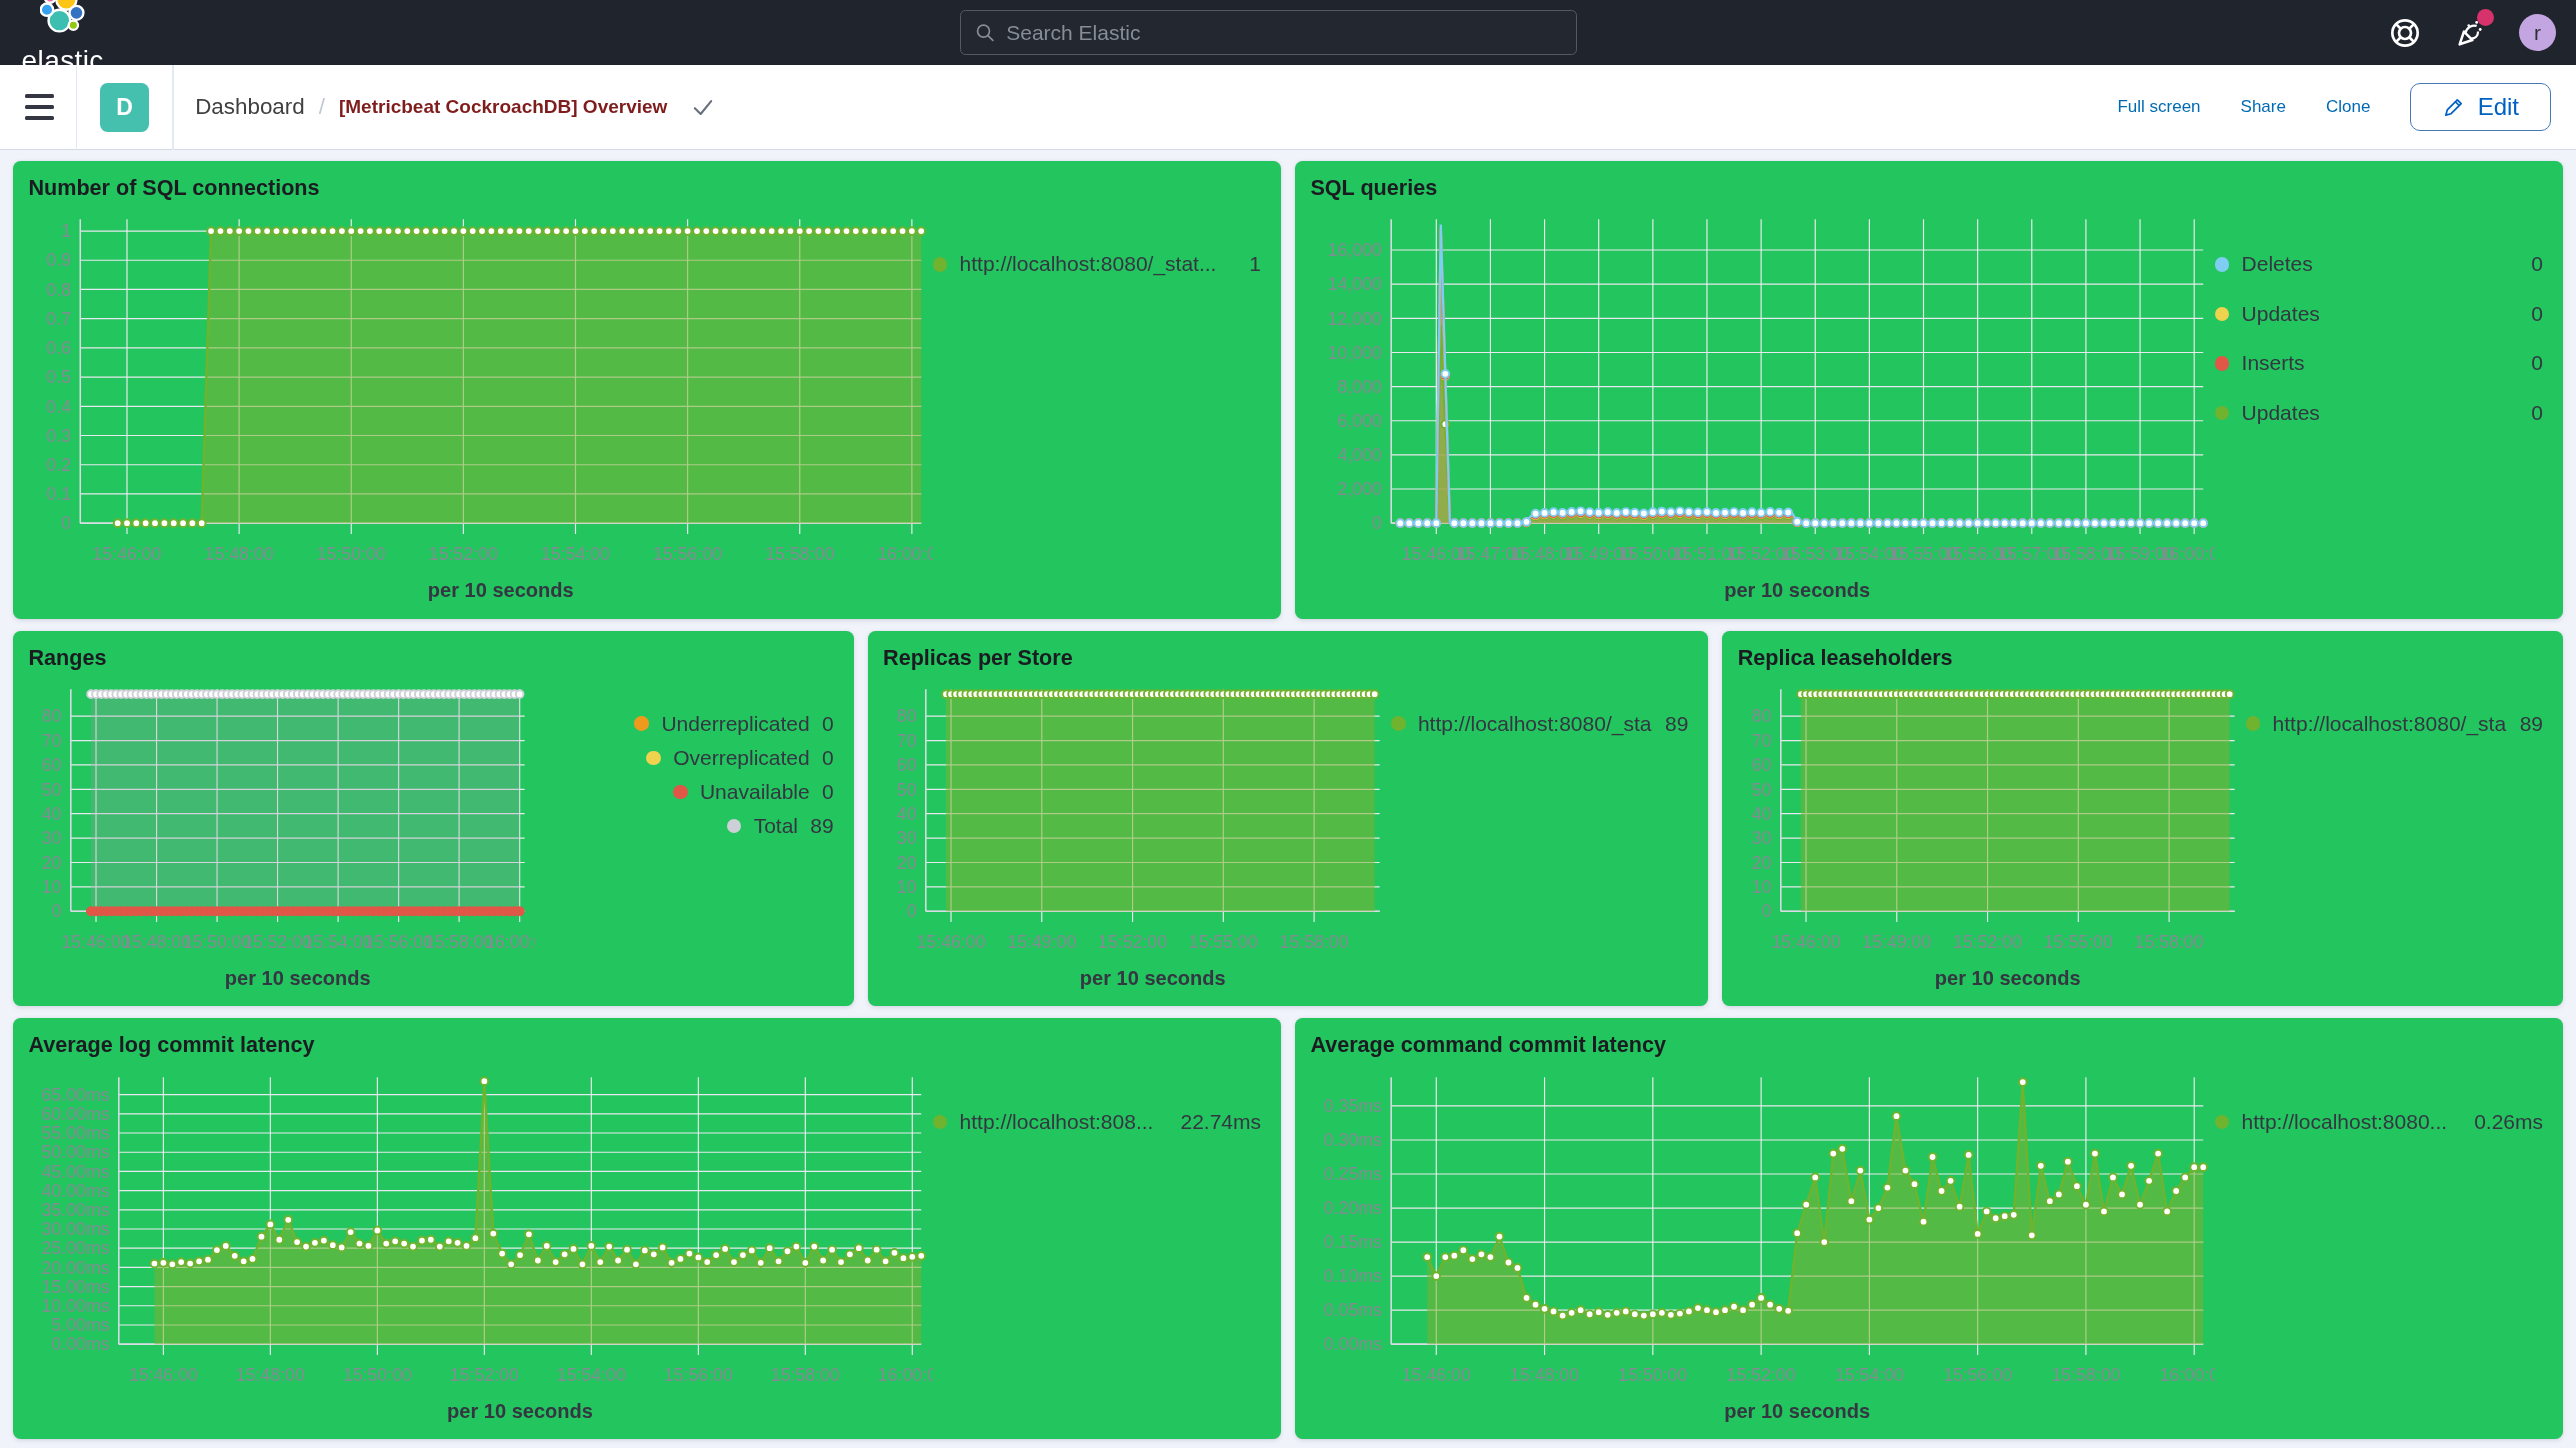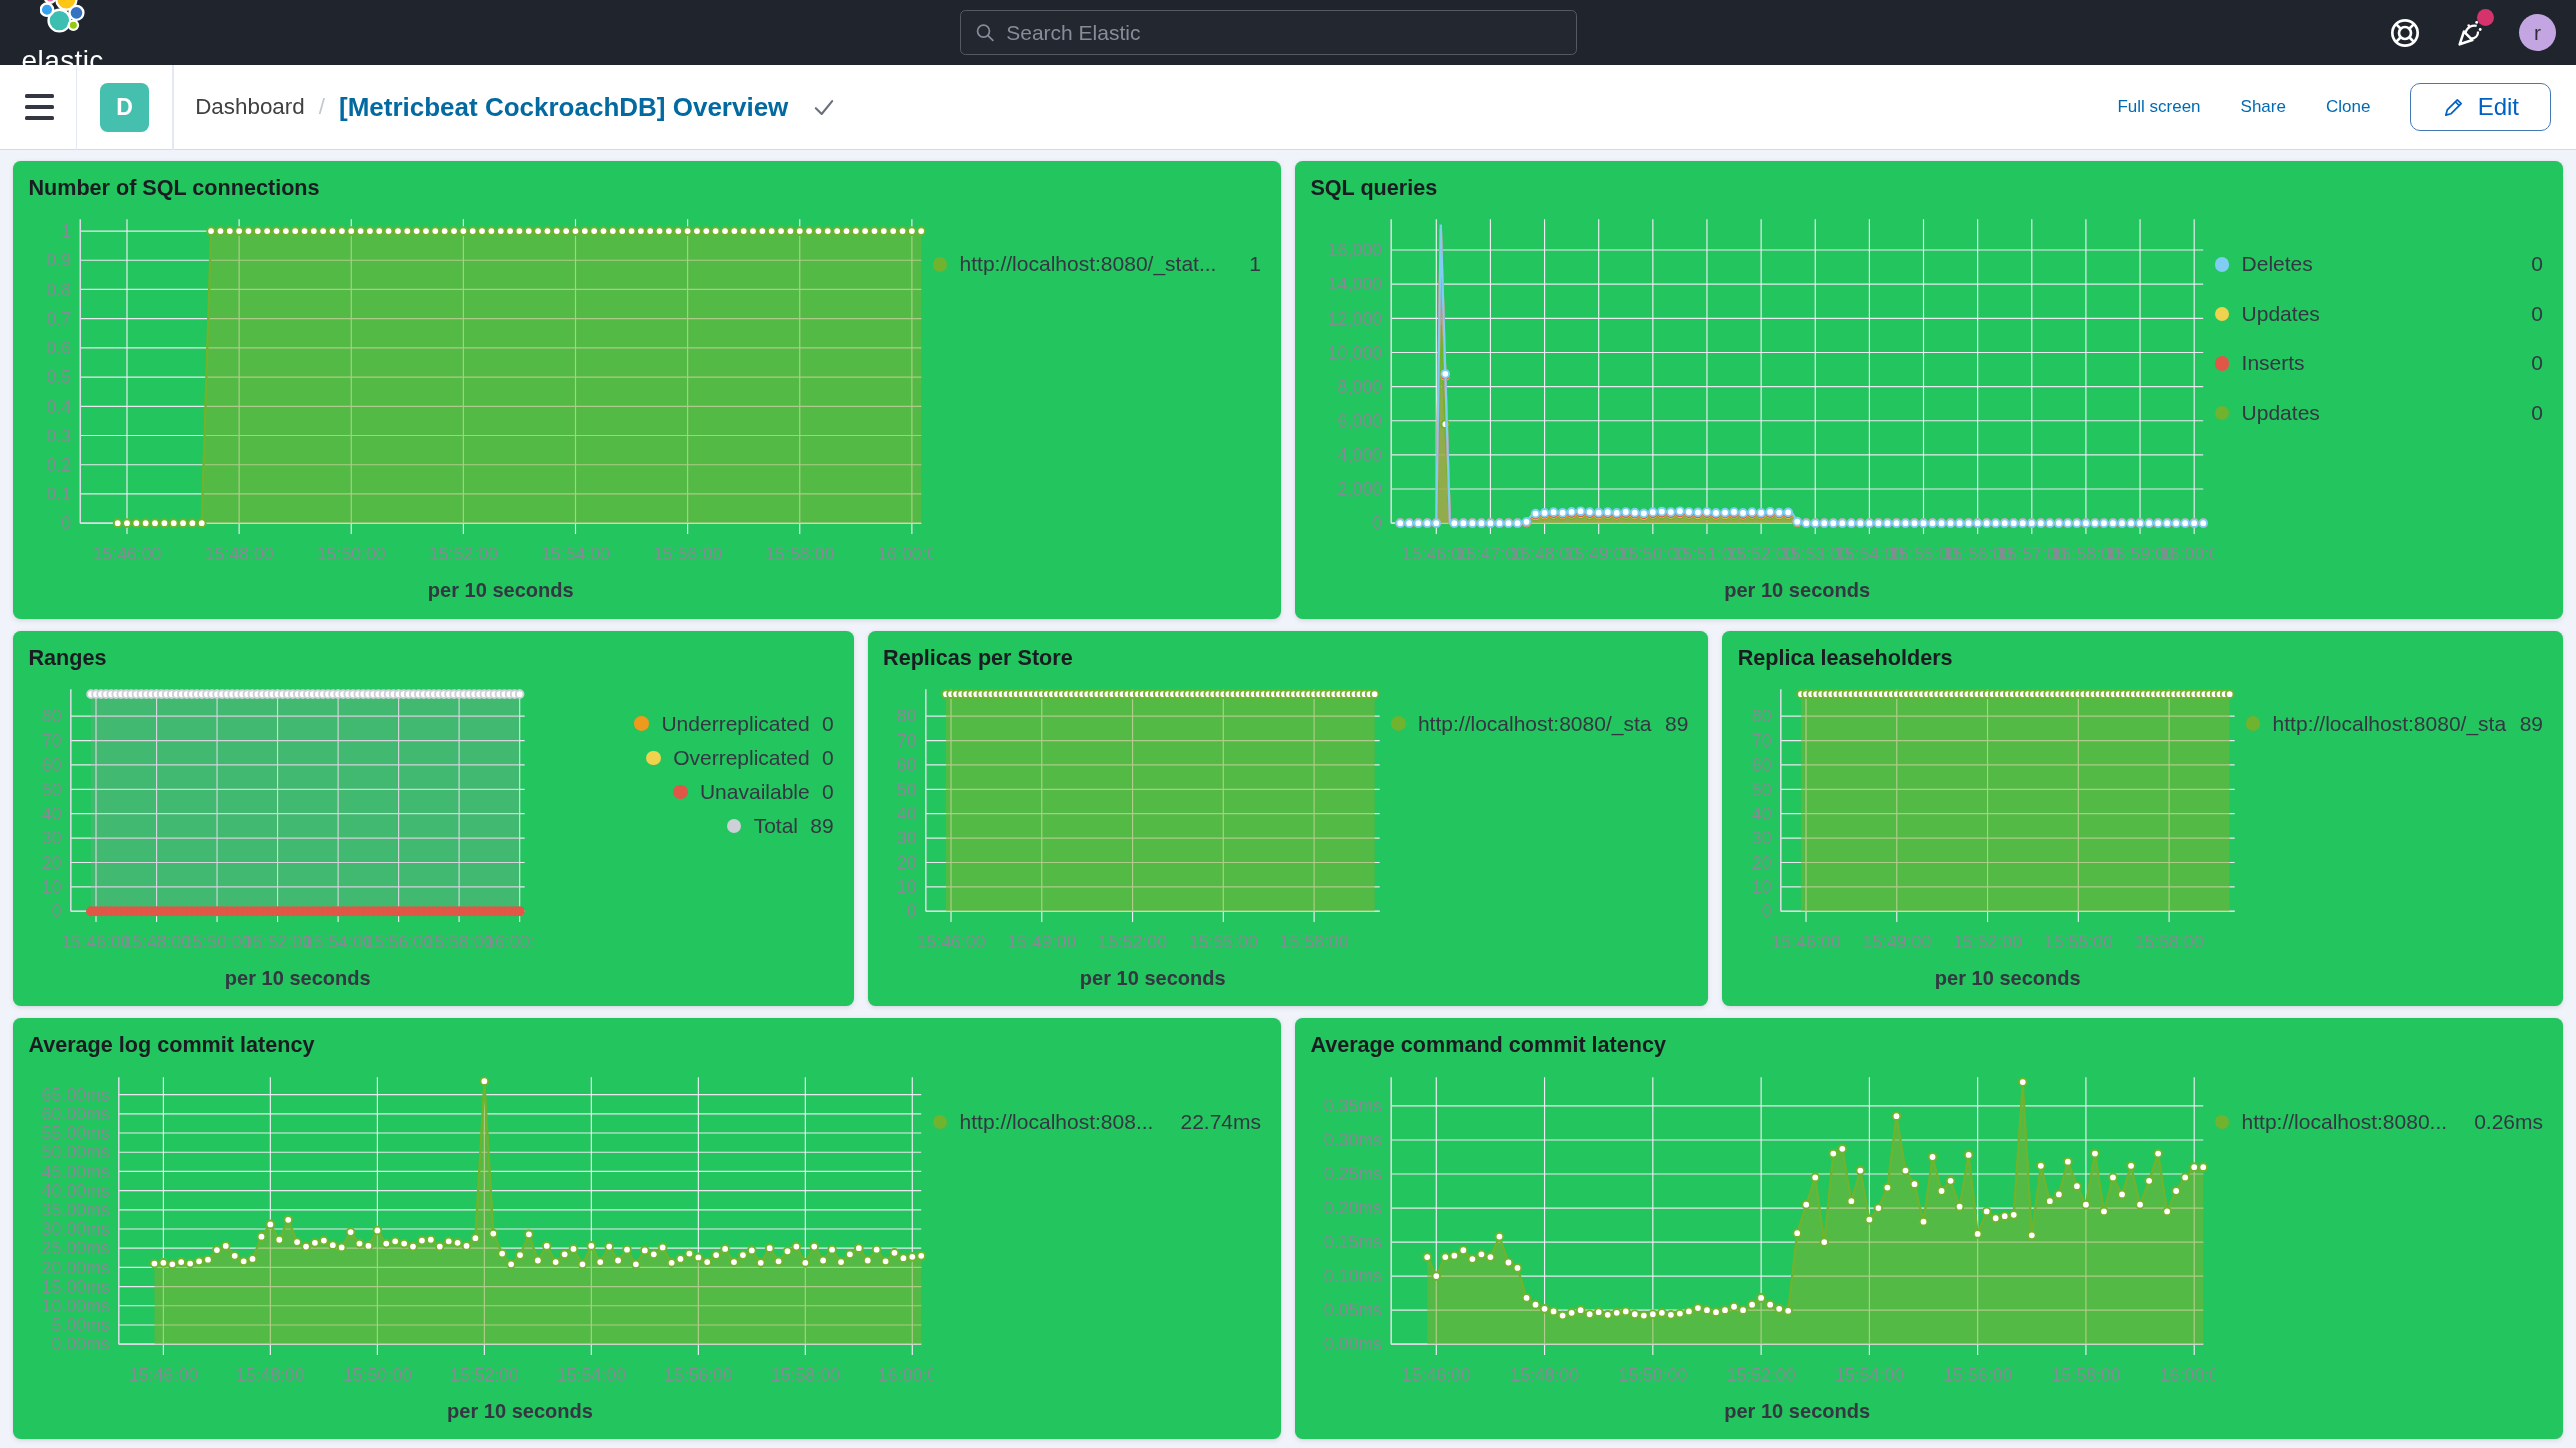--- a/index.html
+++ b/index.html
@@ -20,21 +20,21 @@
 
   
   .crumb-bar { height: 85px; background: #fff; border-bottom: 0.8px solid #d3dae6; display: flex; align-items: center; padding: 0 25px; }
   .hamburger { width: 29px; display: flex; flex-direction: column; gap: 7px; cursor: pointer; margin-right: 21.6px; }
   .hamburger span { height: 3.9px; background: #343741; border-radius: 1.5px; }
   .vsep { width: 1.5px; height: 85px; background: #e3e8f2; }
   .space-badge { width: 49px; height: 49px; border-radius: 7.7px; background: #45c0ae; color: #fff; font-size: 23px; font-weight: 700; display: flex; align-items: center; justify-content: center; margin: 0 23px; cursor: pointer; }
   .crumbs { display: flex; align-items: center; gap: 14px; margin-left: 21.6px; }
   .crumb-link { color: #404040; font-size: 22.4px; cursor: pointer; }
   .crumb-sep { color: #c2c8d2; font-size: 22.4px; }
-  .crumb-current { color: #0369a1; font-size: 26px; font-weight: 700; }
+  .crumb-current { color: #7f1d1d; font-size: 19px; font-weight: 700; }
   .check-icon { margin-left: 7.7px; cursor: pointer; display: flex; }
   .crumb-actions { margin-left: auto; display: flex; align-items: center; gap: 40px; }
   .top-link { color: #006bb4; font-size: 17px; cursor: pointer; white-space: nowrap; }
   .edit-btn { display: flex; align-items: center; gap: 12.3px; border: 0.8px solid #4479b6; border-radius: 10px; padding: 9.3px 31px; color: #0061c2; font-size: 24px; background: #fff; cursor: pointer; font-family: "Liberation Sans", sans-serif; }
 
   
   .content { padding: 10.8px 13px 9.3px; display: flex; flex-direction: column; gap: 12.3px; }
   .row { display: flex; gap: 14px; }
   .panel { background: #22c55e; border-radius: 7.7px; box-shadow: 0 1.5px 4.6px rgba(80,90,120,.15), 0 0 1.5px rgba(80,90,120,.1); padding: 14px 15.4px 4.6px; flex: 1; overflow: hidden; }
   .row1 .panel { height: 458px; }

